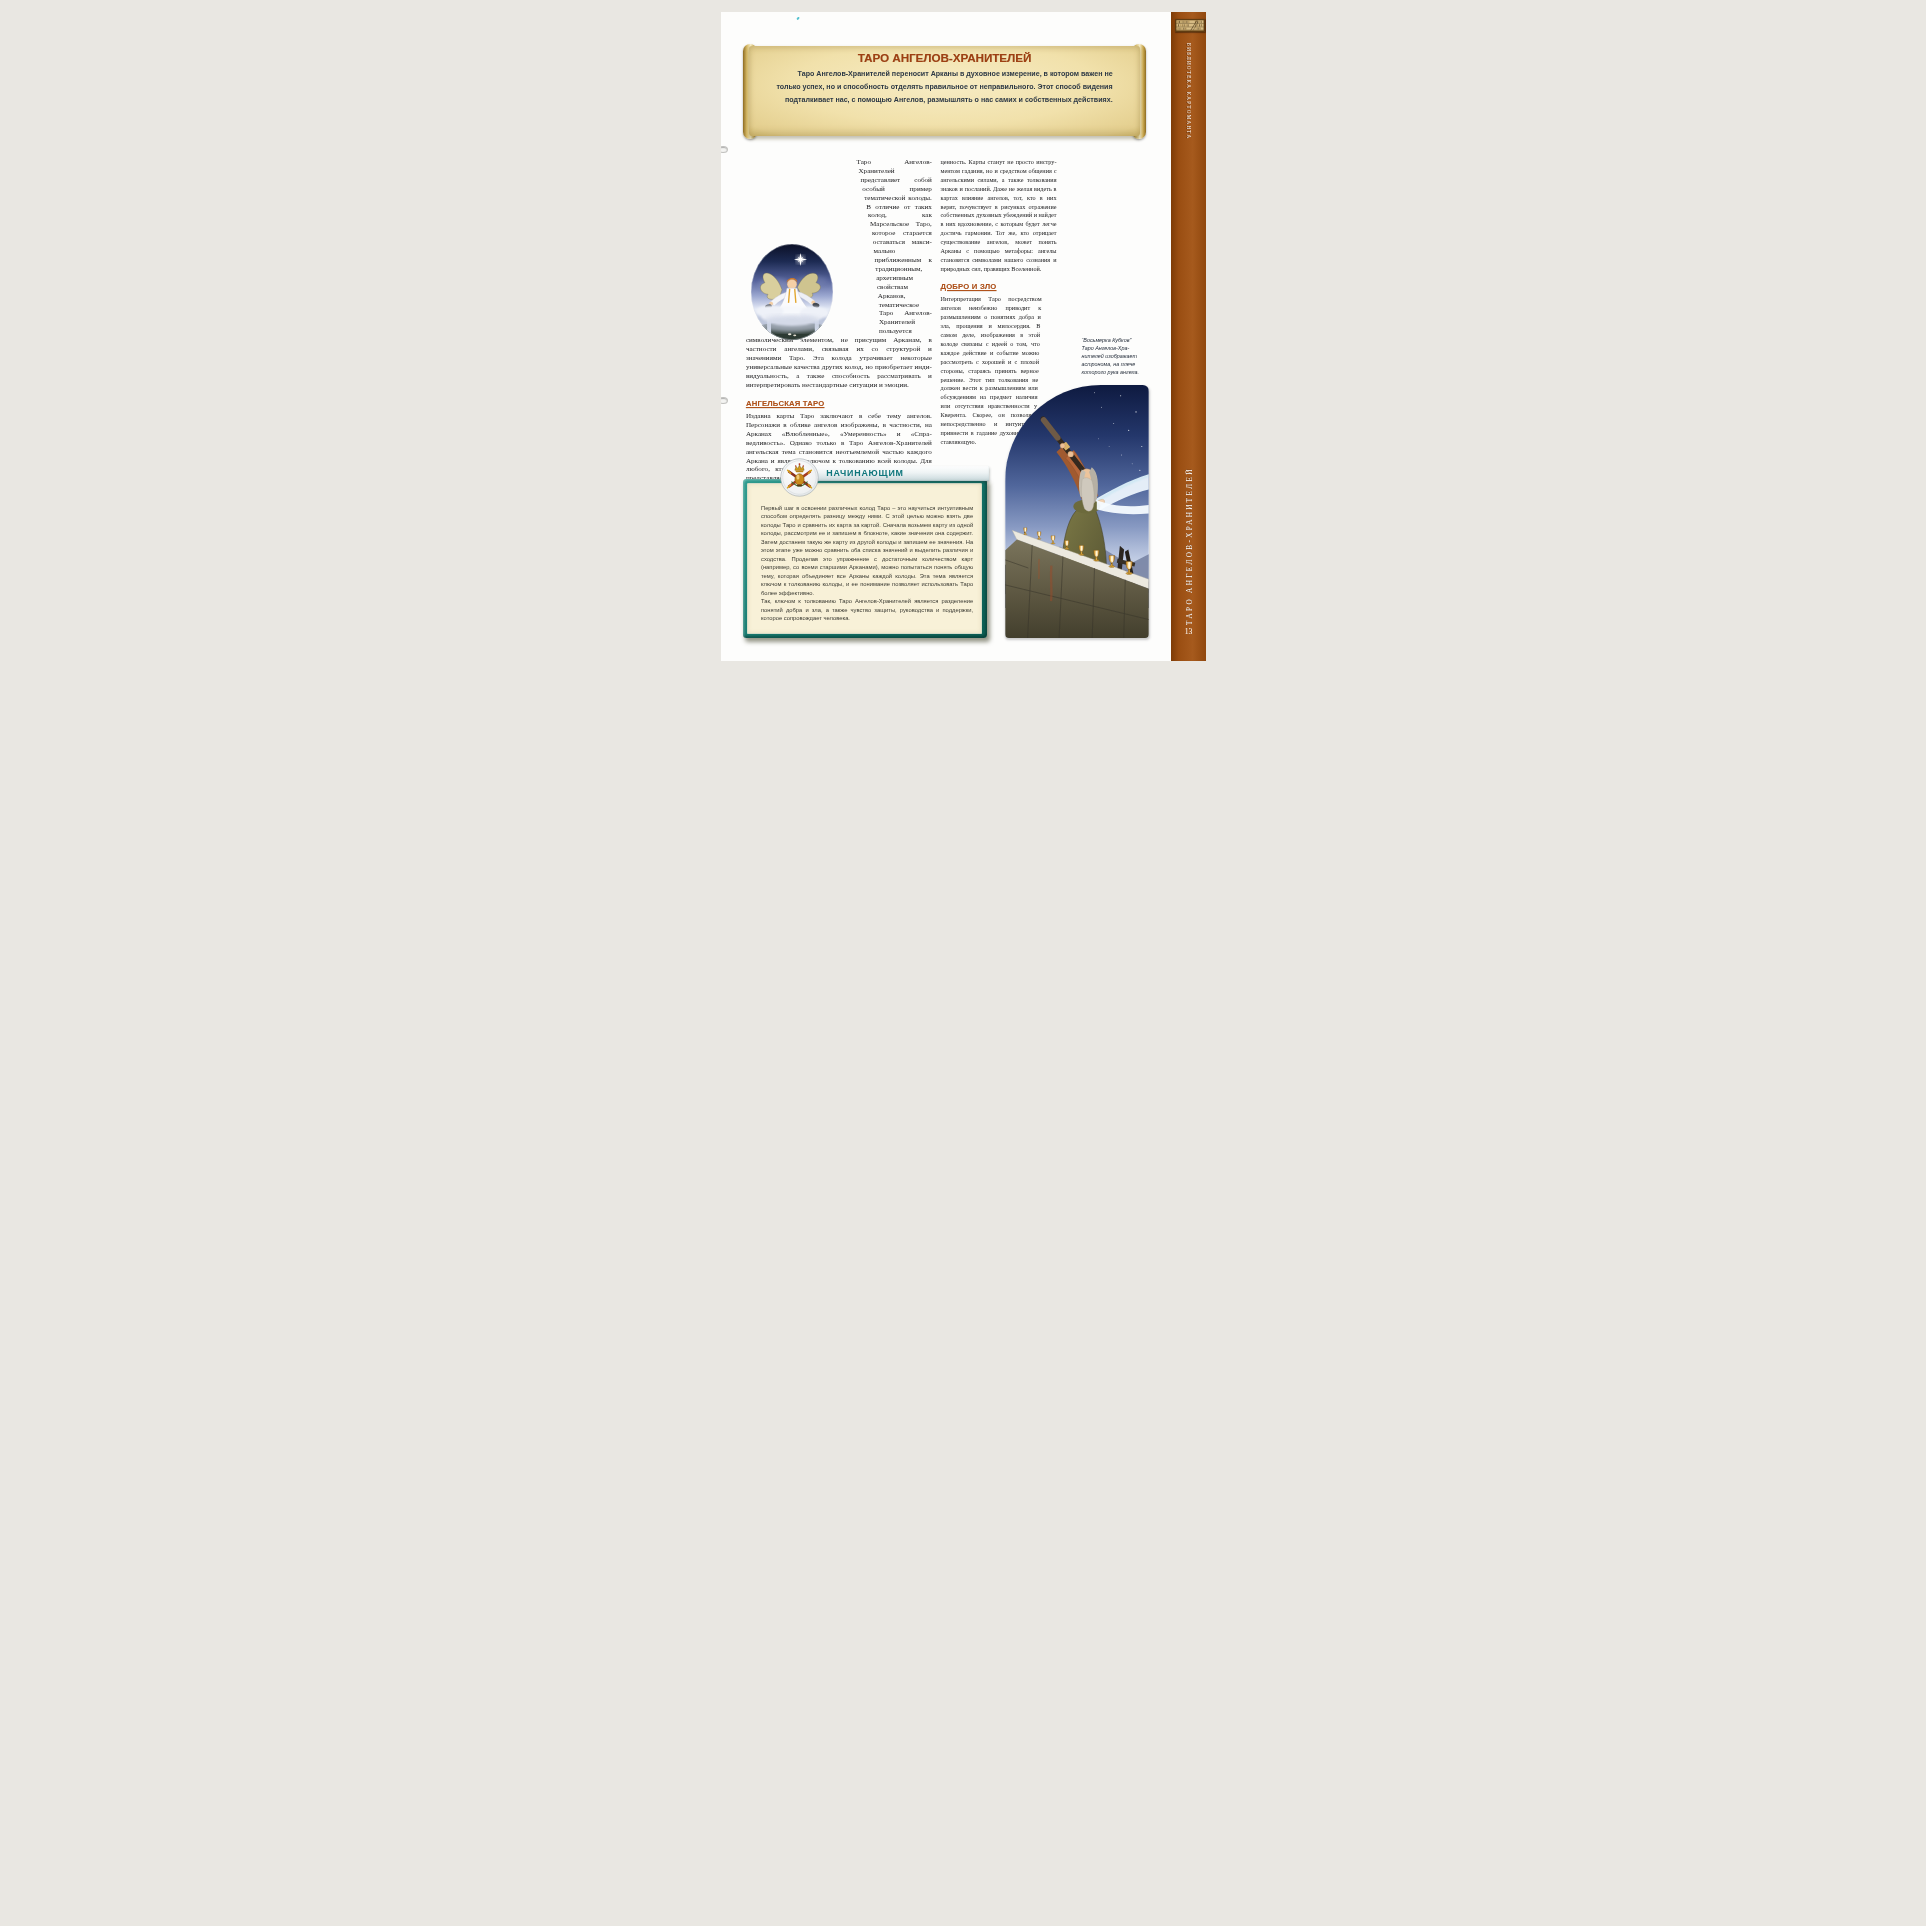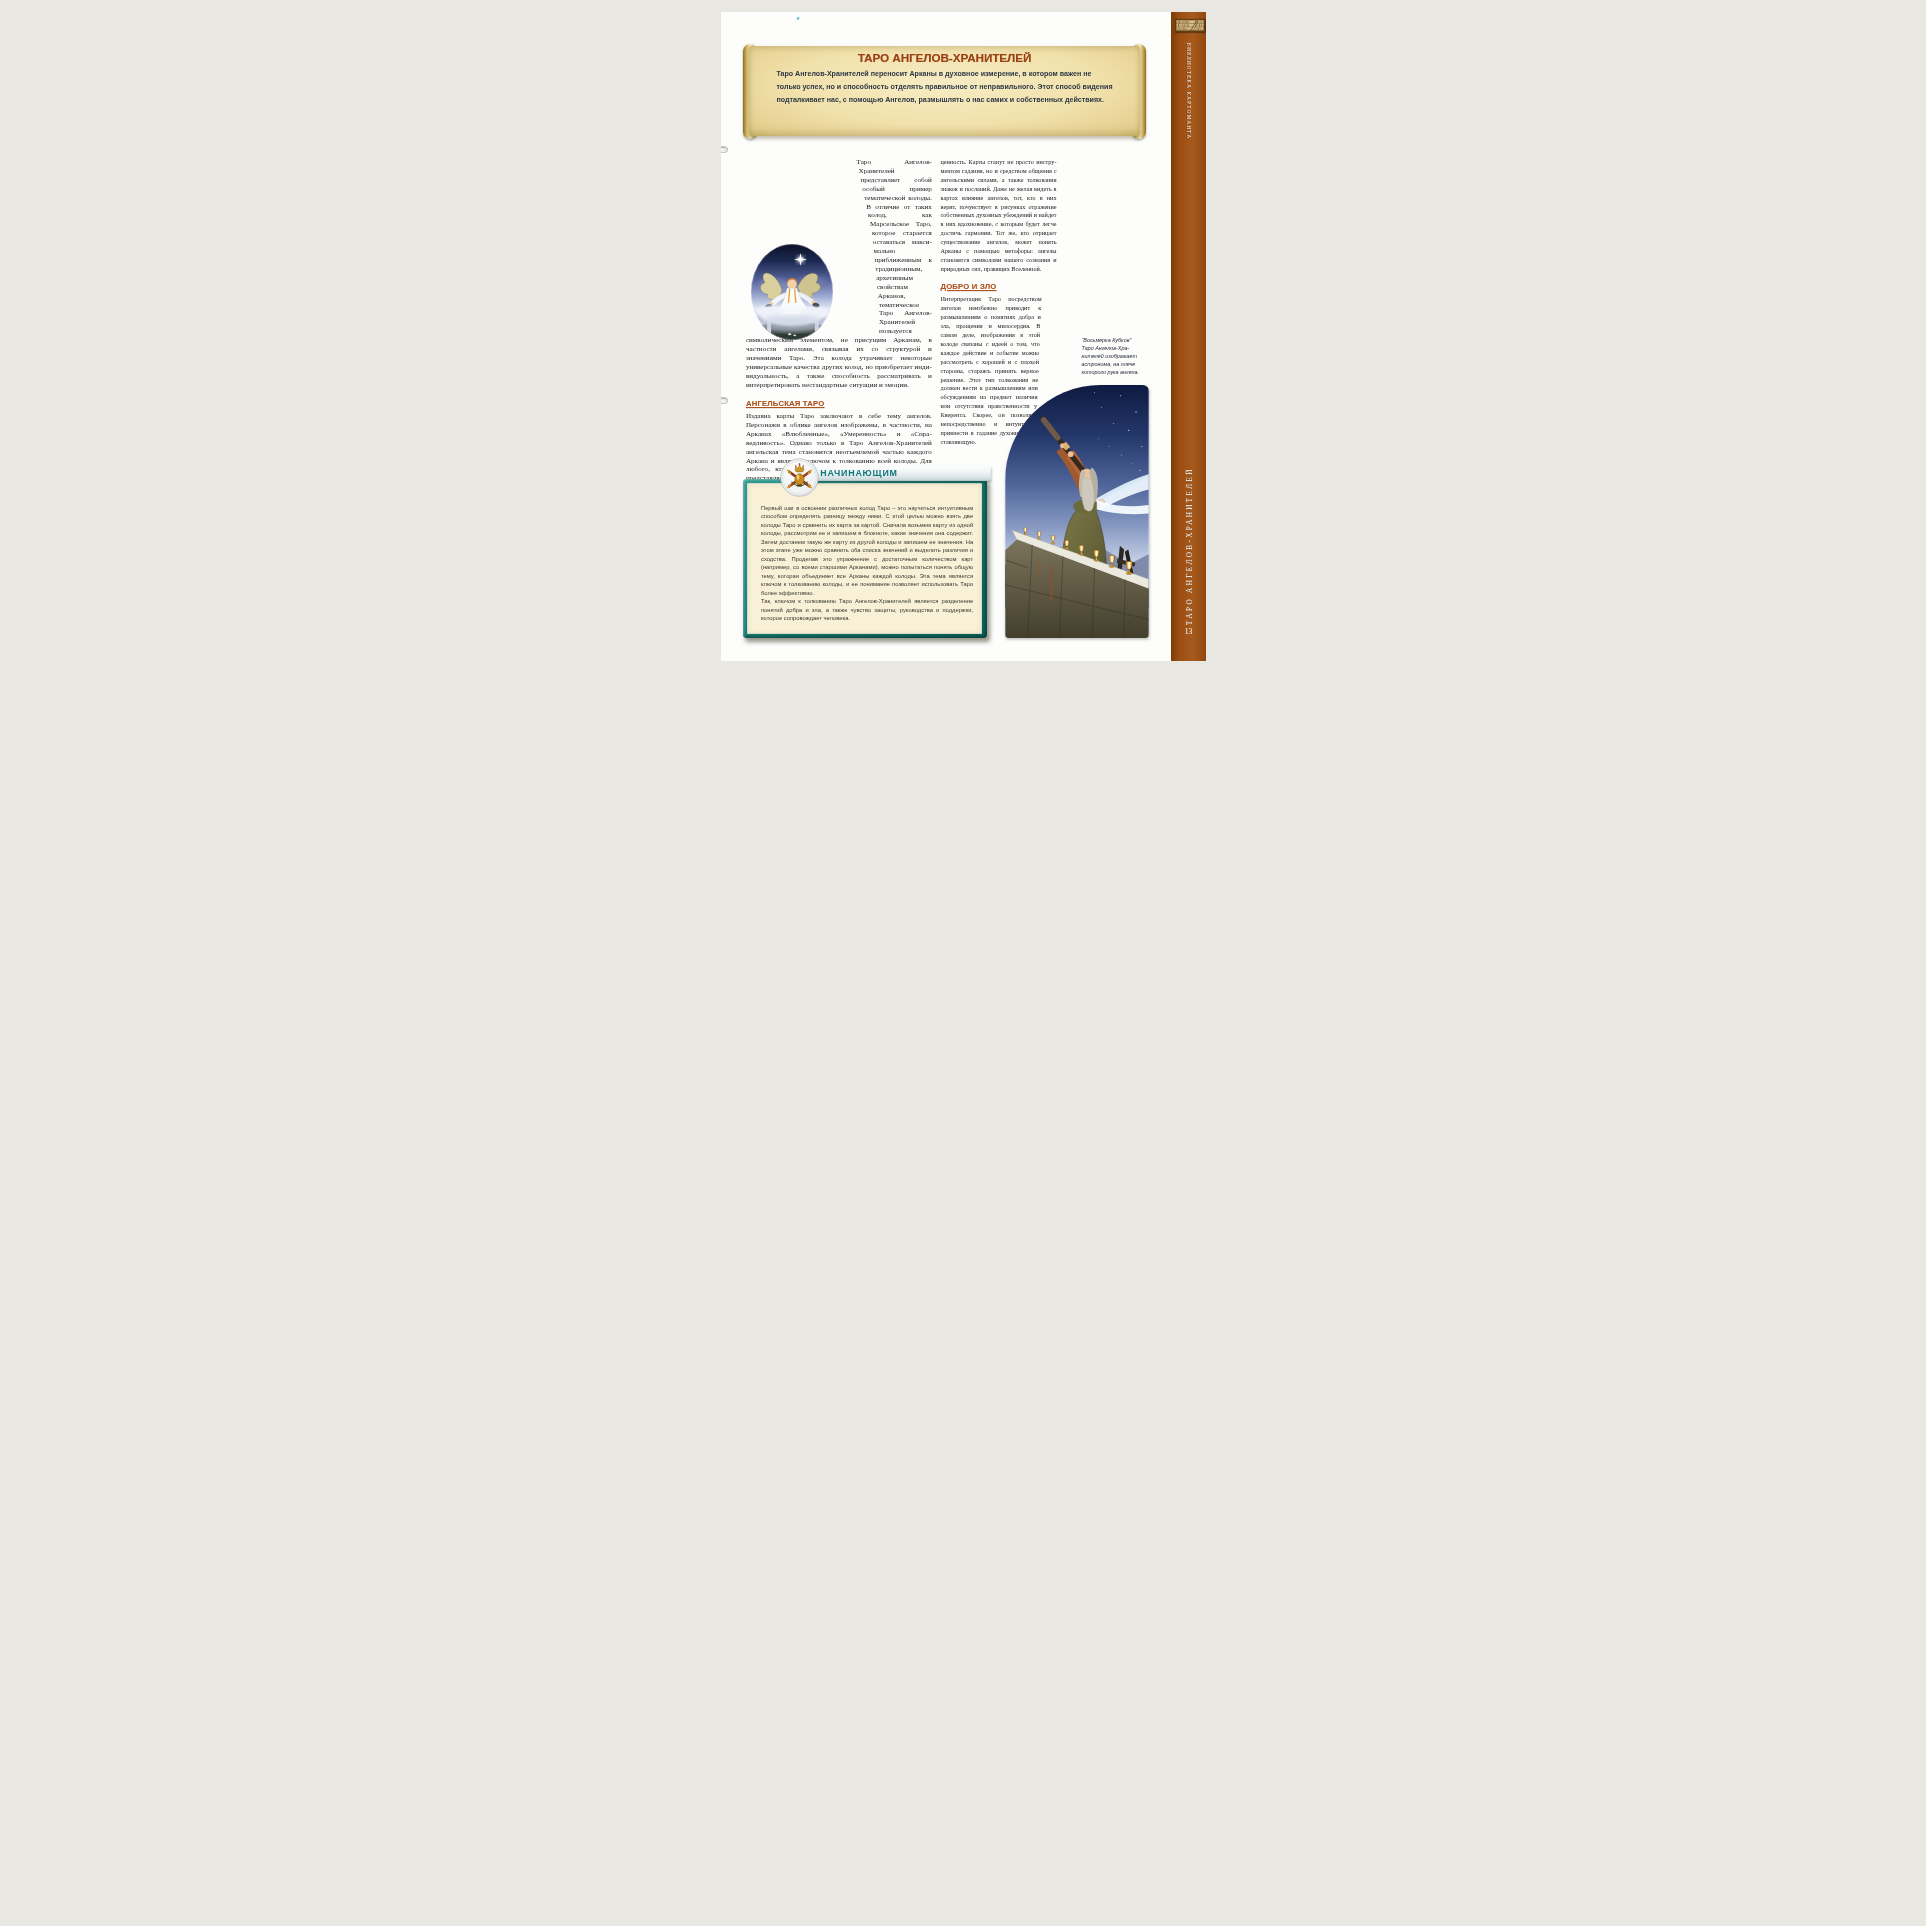--- a/index.html
+++ b/index.html
@@ -21,21 +21,21 @@
   .roll{position:absolute;top:32px;width:14.3px;height:95px;border-radius:7px;
         background:linear-gradient(90deg,#8d6b22 0%,#d9bc68 28%,#f8efca 55%,#caa84e 80%,#8d6b22 100%);
         box-shadow:0 1.2px 2.3px rgba(0,0,0,.35);}
   .roll.left{left:22px;} .roll.right{left:411px;}
   .banner-body{position:absolute;left:28.5px;top:34px;width:391px;height:90px;border-radius:3.1px;
         background:radial-gradient(ellipse at 50% 42%,#f7ecc4 0%,#f1e1ab 55%,#e4cf8f 90%,#d8c076 100%);
         box-shadow:0 2.3px 3.9px rgba(90,80,40,.35), inset 0 3.1px 5.4px rgba(120,95,30,.18), inset 0 -3.9px 6.2px rgba(120,95,30,.22);}
   .banner-title{margin:5.4px auto 0;text-align:center;font-family:"Liberation Sans",sans-serif;
         font-weight:bold;font-size:11.6px;letter-spacing:0px;color:#9e3f12;
         text-shadow:0.4px 0.4px 0 rgba(90,30,5,.35);}
-  .banner-intro{margin:3.9px auto 0;width:86%;text-align:left;font-family:"Liberation Sans",sans-serif;
+  .banner-intro{margin:3.9px auto 0;width:86%;text-align:right;font-family:"Liberation Sans",sans-serif;
         font-weight:bold;font-size:7.1px;line-height:12.7px;color:#2c3845;}
   
   .col{position:absolute;top:146px;color:#1c1c1e;text-align:justify;}
   .col-left{left:25.4px;width:186px;font-size:7.1px;line-height:8.9px;}
   .col-right{left:220px;width:116px;font-size:6.2px;line-height:8.9px;}
   .col p{margin:0;}
   .sect-head{font-family:"Liberation Sans",sans-serif;font-weight:bold;font-size:7.7px;
         color:#b1521a;letter-spacing:0.2px;text-shadow:0 0.4px 0 rgba(120,45,5,.3);margin:9.2px 0 3.5px;text-decoration:underline;}
   .col-left .sect-head{clear:left;margin-top:10px;}
   .oval-spacer{float:left;width:133px;height:106px;margin-top:72px;
@@ -52,25 +52,25 @@
         border-radius:96px 6.2px 3.9px 3.9px;box-shadow:0.8px 1.2px 2.3px rgba(50,50,60,.25);}
   
   .bbox{position:absolute;left:22px;top:467px;width:244px;height:159px;border-radius:3.5px;
         background:linear-gradient(135deg,#2f9c8f 0%,#15786d 45%,#0c5f55 100%);
         box-shadow:2.7px 3.5px 4.6px rgba(45,48,20,.5), inset 1.2px 1.2px 1.9px rgba(255,255,255,.3), inset -1.5px -1.9px 2.7px rgba(0,20,15,.4);}
   .bbox-inner{position:absolute;left:4.2px;top:4.2px;right:4.2px;bottom:4.2px;background:#f8f1d8;
         border-radius:1.5px;box-shadow:inset 0 0 0 0.4px #bcd2c6, inset 0 0 5.4px rgba(150,140,90,.25);}
   .bbox-text{position:absolute;left:14.3px;right:9.2px;top:20.4px;font-family:"Liberation Sans",sans-serif;
         font-size:5.8px;line-height:8.5px;color:#3a3a32;text-align:justify;}
   .bbox-text p{margin:0;}
-  .band{position:absolute;left:72px;top:454px;width:182px;height:14.6px;
+  .band{position:absolute;left:78px;top:454px;width:182px;height:14.6px;
         background:linear-gradient(180deg,#ffffff 0%,#eef3f4 45%,#d5e1e4 80%,#c7d4d7 100%);
         box-shadow:0 1.9px 2.7px rgba(25,40,40,.45), inset 0 -0.8px 1.2px rgba(140,165,170,.5);
         text-align:center;line-height:14.6px;font-family:"Liberation Sans",sans-serif;font-weight:bold;
-        font-size:8.9px;letter-spacing:0.8px;color:#0f767c;padding-right:16px;}
+        font-size:8.9px;letter-spacing:0.8px;color:#0f767c;padding-right:8px;}
   .band span{display:inline-block;margin-right:49px;}
   .crest{position:absolute;left:59px;top:446px;width:39px;height:39px;}
   
   .hole{position:absolute;left:-2.7px;width:7.7px;height:5.4px;border-radius:50%;background:#f4f4f2;
         border:0.4px solid #c2c2bf;box-shadow:inset 0 0.8px 1.2px rgba(0,0,0,.35);}
   .speck{position:absolute;left:76px;top:4.6px;width:2.3px;height:3.1px;background:#2ab3c4;
         border-radius:0.8px;transform:rotate(38deg);opacity:.8;}
 </style>
 </head>
 <body>

